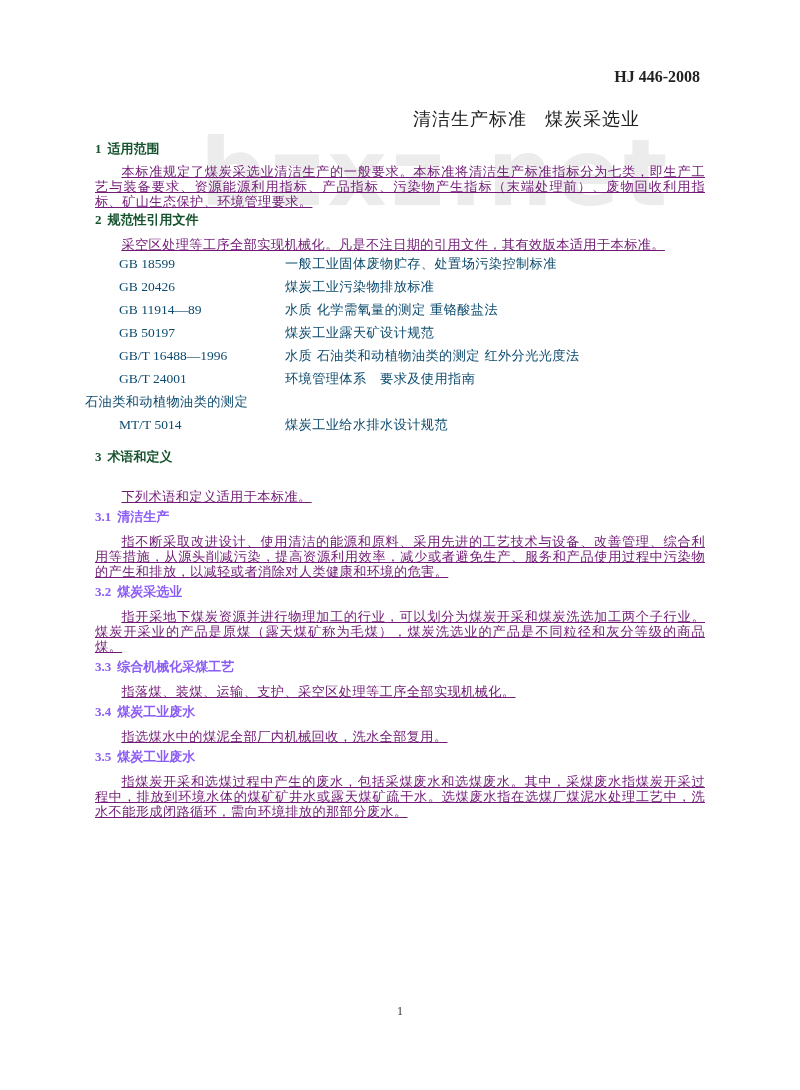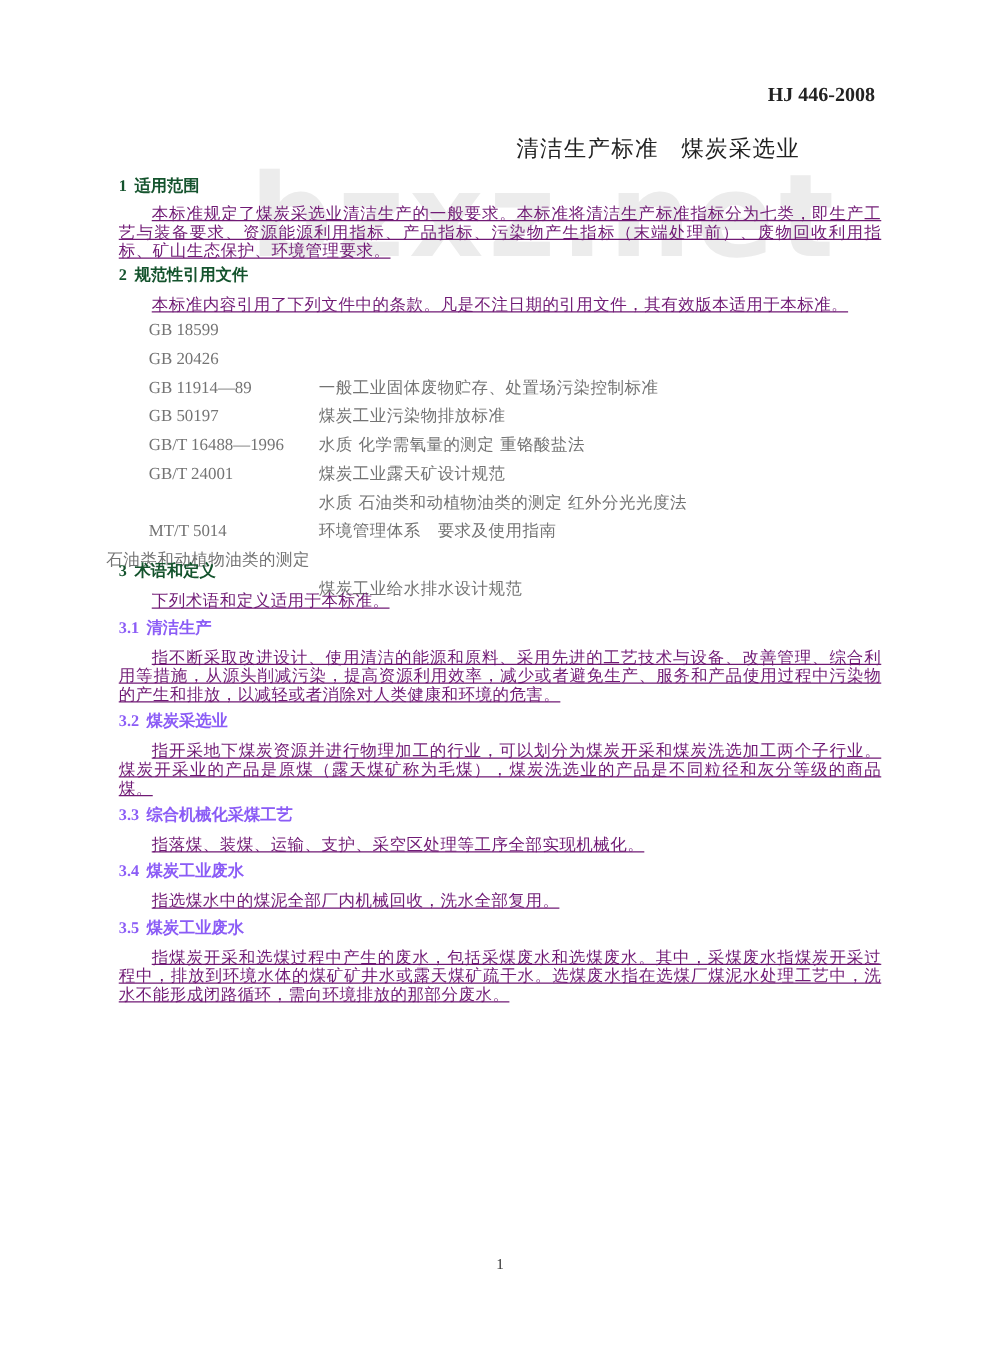--- a/index.html
+++ b/index.html
@@ -39,23 +39,23 @@
       height: 22px; line-height: 22px;
     }
     .h2 .num { font-family: "Liberation Serif", serif; font-weight: bold; margin-right: 6px; }
     .p {
       font-size: 13.2px; line-height: 15px; color: #701a75;
       text-indent: 2em; text-align: justify; letter-spacing: 0.4px;
       margin: 6px 0 6px 0;
       text-decoration: underline;
     }
     .refs { margin: 0 0 6px 0; }
-    .ref-row { display: flex; height: 23px; line-height: 23px; font-size: 13.2px; color: #737373; }
+    .ref-row { display: flex; height: 23px; line-height: 23px; font-size: 13.2px; color: #0c4a6e; gap: 30px; }
     .ref-code { width: 160px; padding-left: 24px; font-family: "Liberation Serif", serif; font-size: 13.5px; box-sizing: border-box; }
-    .ref-title { letter-spacing: 0.4px; margin-top: 47px; }
+    .ref-title { letter-spacing: 0.4px; }
     .page-num {
       position: absolute; left: 0; width: 800px; top: 1004px; text-align: center;
       font-family: "Liberation Serif", serif; font-size: 12px; color: #333;
     }
   </style>
 </head>
 <body>
 
 <div class="watermark">bzxz.net</div>
 
@@ -69,21 +69,21 @@
   <div class="content">
 
     <div class="h1">
       <span class="num">1</span><span>适用范围</span>
     </div>
     <p class="p" style="margin-top:4px;margin-bottom:0">本标准规定了煤炭采选业清洁生产的一般要求。本标准将清洁生产标准指标分为七类，即生产工艺与装备要求、资源能源利用指标、产品指标、污染物产生指标（末端处理前）、废物回收利用指标、矿山生态保护、环境管理要求。</p>
 
     <div class="h1">
       <span class="num">2</span><span>规范性引用文件</span>
     </div>
-    <p class="p" style="margin-top:6px;margin-bottom:0">本标准内容引用了下列文件中的条款。凡是不注日期的引用文件，其有效版本适用于本标准。</p>
+    <p class="p" style="margin-top:6px;margin-bottom:0">采空区处理等工序全部实现机械化。凡是不注日期的引用文件，其有效版本适用于本标准。</p>
     <div class="refs">
       <div class="ref-row">
           <span class="ref-code">GB 18599</span>
           <span class="ref-title">一般工业固体废物贮存、处置场污染控制标准</span>
         </div>
       <div class="ref-row">
           <span class="ref-code">GB 20426</span>
           <span class="ref-title">煤炭工业污染物排放标准</span>
         </div>
       <div class="ref-row">
@@ -107,21 +107,21 @@
         </div>
       <div class="ref-row">
           <span class="ref-code">MT/T 5014</span>
           <span class="ref-title">煤炭工业给水排水设计规范</span>
         </div>
     </div>
 
     <div class="h1" style="margin-top:10px">
       <span class="num">3</span><span>术语和定义</span>
     </div>
-    <p class="p" style="margin-top:6px;margin-bottom:2px">下列术语和定义适用于本标准。</p>
+    <p class="p" style="margin-top:21px;margin-bottom:2px">下列术语和定义适用于本标准。</p>
 
     <div class="h2">
       <span class="num">3.1</span><span>清洁生产</span>
     </div>
     <p class="p" style="margin-top:6px;margin-bottom:2px">指不断采取改进设计、使用清洁的能源和原料、采用先进的工艺技术与设备、改善管理、综合利用等措施，从源头削减污染，提高资源利用效率，减少或者避免生产、服务和产品使用过程中污染物的产生和排放，以减轻或者消除对人类健康和环境的危害。</p>
 
     <div class="h2">
       <span class="num">3.2</span><span>煤炭采选业</span>
     </div>
     <p class="p" style="margin-top:6px;margin-bottom:2px">指开采地下煤炭资源并进行物理加工的行业，可以划分为煤炭开采和煤炭洗选加工两个子行业。煤炭开采业的产品是原煤（露天煤矿称为毛煤），煤炭洗选业的产品是不同粒径和灰分等级的商品煤。</p>

